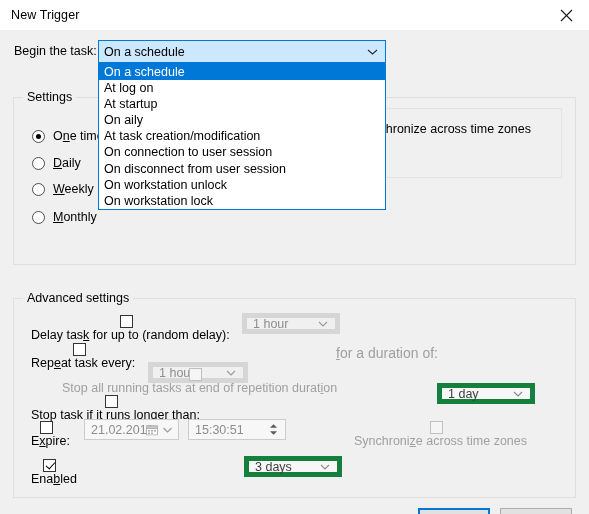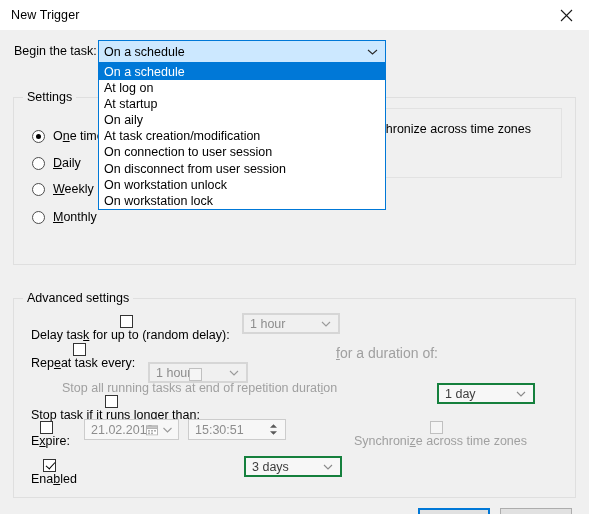--- a/index.html
+++ b/index.html
@@ -244,21 +244,21 @@
   
   .adv-row {
     position: absolute;
     display: flex;
     align-items: center;
     flex-direction: column;
   }
 
   .combo-sm {
     height: 21px;
-    border: 2px solid #15803d;
+    border: 5px solid #15803d;
     background: #ffffff;
     box-sizing: border-box;
     display: flex;
     align-items: center;
     position: relative;
     cursor: default;
   }
   .combo-sm.disabled {
     background: #f0f0f0;
     border-color: #d6d6d6;

